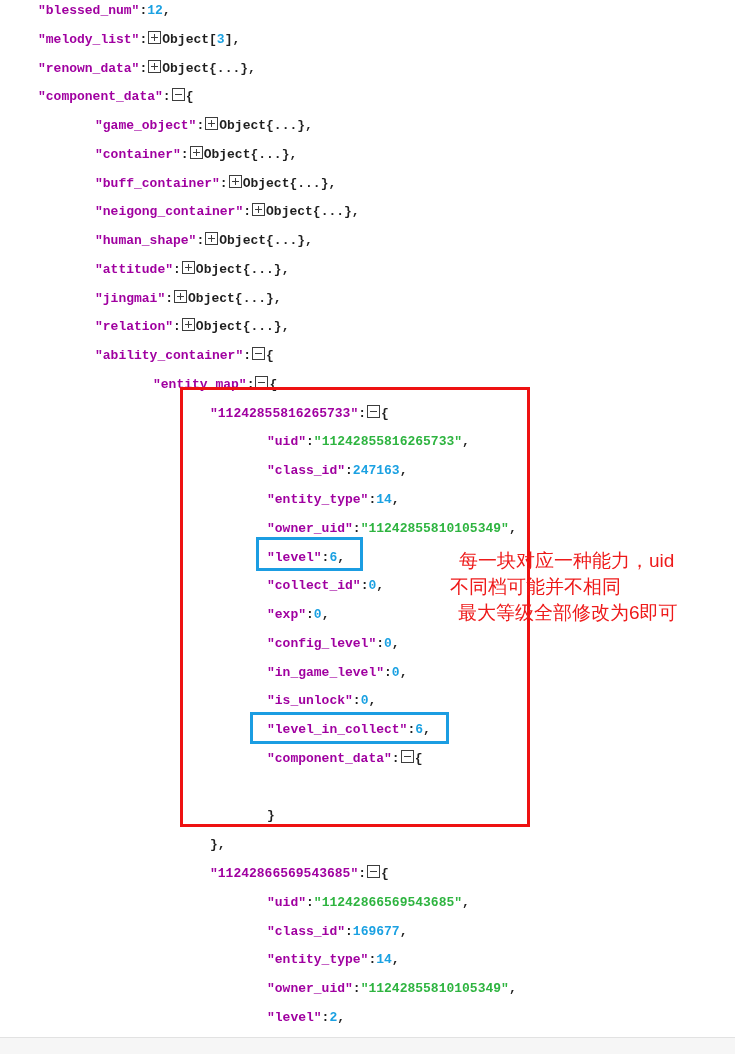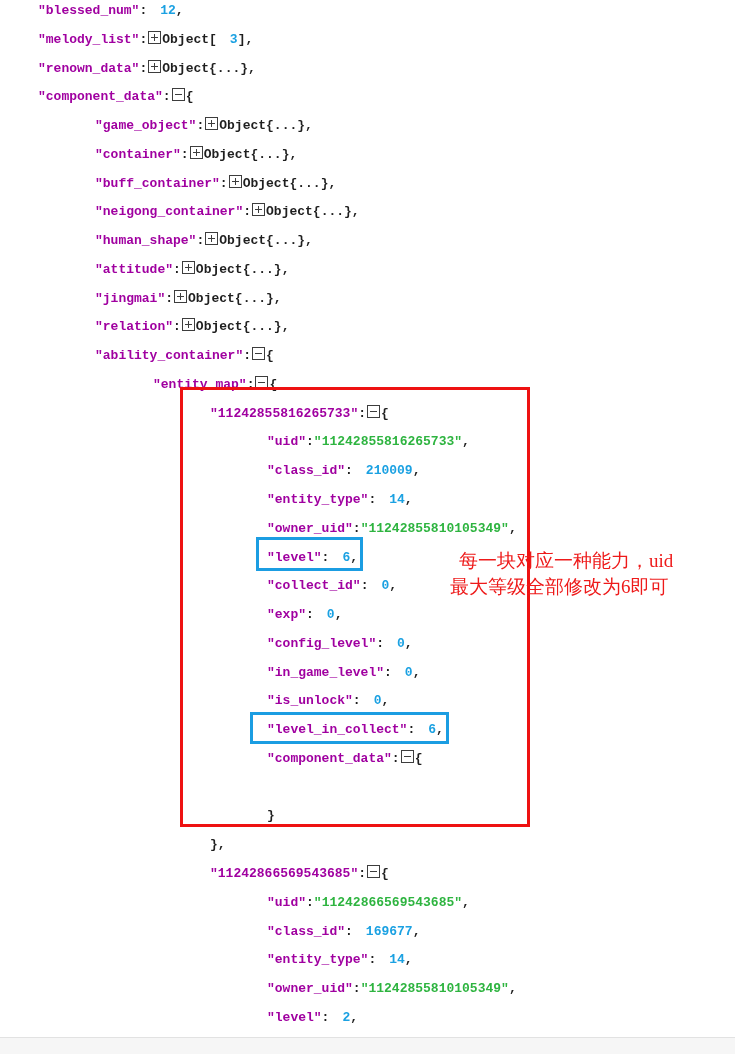--- a/index.html
+++ b/index.html
@@ -7,41 +7,41 @@
     width:735px;height:1054px;overflow:hidden;background:#ffffff;position:relative;
     font-family:"Liberation Mono","DejaVu Sans Mono",monospace;
   }
   
   #tree{
     position:absolute;left:0;top:-3px;width:735px;z-index:1;
     font-size:13px;font-weight:700;letter-spacing:0;
   }
   .line{height:28.77px;line-height:28.77px;white-space:pre;}
   .seg-key{color:var(--c-key);}
-  .seg-num{color:var(--c-num);margin-left:13px;}
+  .seg-num{color:var(--c-num);}
   .seg-str{color:var(--c-str);}
   .seg-punct{color:var(--c-punct);}
   .tree-icon{
     display:inline-block;width:11px;height:11px;border:1px solid #3d3d3d;
     background:#fff;position:relative;vertical-align:-1px;margin:0 1px;
   }
   .tree-icon::before{content:"";position:absolute;left:2px;right:2px;top:5px;height:1px;background:#3d3d3d;}
   .tree-icon.plus::after{content:"";position:absolute;top:2px;bottom:2px;left:5px;width:1px;background:#3d3d3d;}
   
   .red-box{
     position:absolute;left:180px;top:387px;width:350px;height:440px;
     border:3px solid var(--c-red);box-sizing:border-box;z-index:2;pointer-events:none;
   }
   .blue-box{border:3px solid var(--c-blue);box-sizing:border-box;position:absolute;z-index:3;pointer-events:none;}
   #blue-box-level{left:256px;top:537px;width:107px;height:34px;}
   #blue-box-level-in-collect{left:250px;top:712px;width:199px;height:32px;}
   
   #annotation{
     position:absolute;left:450px;top:548px;z-index:4;color:var(--c-anno);
-    font-family:Liberation Serif, serif;
+    font-family:Liberation Sans, sans-serif;
     font-size:19px;line-height:25.8px;white-space:nowrap;
   }
   #annotation .anno-line:nth-child(1){padding-left:9px;}
   #annotation .anno-line:nth-child(3){padding-left:8px;}
   #annotation .anno-line:nth-child(4){padding-left:7px;margin-top:24px;}
   
   #footer-strip{
     position:absolute;left:0;top:1037px;width:735px;height:17px;
     background:#f6f6f6;border-top:1px solid #e2e2e2;box-sizing:border-box;z-index:1;
   }
@@ -59,21 +59,21 @@
     <div class="line" style="padding-left: 95px;"><span class="seg-key">"buff_container"</span><span class="seg-punct">:</span><span class="tree-icon plus"></span><span class="seg-punct">Object{...},</span></div>
     <div class="line" style="padding-left: 95px;"><span class="seg-key">"neigong_container"</span><span class="seg-punct">:</span><span class="tree-icon plus"></span><span class="seg-punct">Object{...},</span></div>
     <div class="line" style="padding-left: 95px;"><span class="seg-key">"human_shape"</span><span class="seg-punct">:</span><span class="tree-icon plus"></span><span class="seg-punct">Object{...},</span></div>
     <div class="line" style="padding-left: 95px;"><span class="seg-key">"attitude"</span><span class="seg-punct">:</span><span class="tree-icon plus"></span><span class="seg-punct">Object{...},</span></div>
     <div class="line" style="padding-left: 95px;"><span class="seg-key">"jingmai"</span><span class="seg-punct">:</span><span class="tree-icon plus"></span><span class="seg-punct">Object{...},</span></div>
     <div class="line" style="padding-left: 95px;"><span class="seg-key">"relation"</span><span class="seg-punct">:</span><span class="tree-icon plus"></span><span class="seg-punct">Object{...},</span></div>
     <div class="line" style="padding-left: 95px;"><span class="seg-key">"ability_container"</span><span class="seg-punct">:</span><span class="tree-icon minus"></span><span class="seg-punct">{</span></div>
     <div class="line" style="padding-left: 153px;"><span class="seg-key">"entity_map"</span><span class="seg-punct">:</span><span class="tree-icon minus"></span><span class="seg-punct">{</span></div>
     <div class="line" style="padding-left: 210px;"><span class="seg-key">"11242855816265733"</span><span class="seg-punct">:</span><span class="tree-icon minus"></span><span class="seg-punct">{</span></div>
     <div class="line" style="padding-left: 267px;"><span class="seg-key">"uid"</span><span class="seg-punct">:</span><span class="seg-str">"11242855816265733"</span><span class="seg-punct">,</span></div>
-    <div class="line" style="padding-left: 267px;"><span class="seg-key">"class_id"</span><span class="seg-punct">:</span><span class="seg-num">210009</span><span class="seg-punct">,</span></div>
+    <div class="line" style="padding-left: 267px;"><span class="seg-key">"class_id"</span><span class="seg-punct">:</span><span class="seg-num">247163</span><span class="seg-punct">,</span></div>
     <div class="line" style="padding-left: 267px;"><span class="seg-key">"entity_type"</span><span class="seg-punct">:</span><span class="seg-num">14</span><span class="seg-punct">,</span></div>
     <div class="line" style="padding-left: 267px;"><span class="seg-key">"owner_uid"</span><span class="seg-punct">:</span><span class="seg-str">"11242855810105349"</span><span class="seg-punct">,</span></div>
     <div class="line" style="padding-left: 267px;"><span class="seg-key">"level"</span><span class="seg-punct">:</span><span class="seg-num">6</span><span class="seg-punct">,</span></div>
     <div class="line" style="padding-left: 267px;"><span class="seg-key">"collect_id"</span><span class="seg-punct">:</span><span class="seg-num">0</span><span class="seg-punct">,</span></div>
     <div class="line" style="padding-left: 267px;"><span class="seg-key">"exp"</span><span class="seg-punct">:</span><span class="seg-num">0</span><span class="seg-punct">,</span></div>
     <div class="line" style="padding-left: 267px;"><span class="seg-key">"config_level"</span><span class="seg-punct">:</span><span class="seg-num">0</span><span class="seg-punct">,</span></div>
     <div class="line" style="padding-left: 267px;"><span class="seg-key">"in_game_level"</span><span class="seg-punct">:</span><span class="seg-num">0</span><span class="seg-punct">,</span></div>
     <div class="line" style="padding-left: 267px;"><span class="seg-key">"is_unlock"</span><span class="seg-punct">:</span><span class="seg-num">0</span><span class="seg-punct">,</span></div>
     <div class="line" style="padding-left: 267px;"><span class="seg-key">"level_in_collect"</span><span class="seg-punct">:</span><span class="seg-num">6</span><span class="seg-punct">,</span></div>
     <div class="line" style="padding-left: 267px;"><span class="seg-key">"component_data"</span><span class="seg-punct">:</span><span class="tree-icon minus"></span><span class="seg-punct">{</span></div>
@@ -88,16 +88,17 @@
     <div class="line" style="padding-left: 267px;"><span class="seg-key">"level"</span><span class="seg-punct">:</span><span class="seg-num">2</span><span class="seg-punct">,</span></div>
   </div>
 
 <div class="red-box"></div>
 
 <div id="blue-box-level" class="blue-box"></div>
 <div id="blue-box-level-in-collect" class="blue-box"></div>
 
 <div id="annotation">
     <div class="anno-line">每一块对应一种能力，uid</div>
+    <div class="anno-line">不同档可能并不相同</div>
     <div class="anno-line">最大等级全部修改为6即可</div>
   </div>
 
 <div id="footer-strip"></div>
 
 </body></html>

